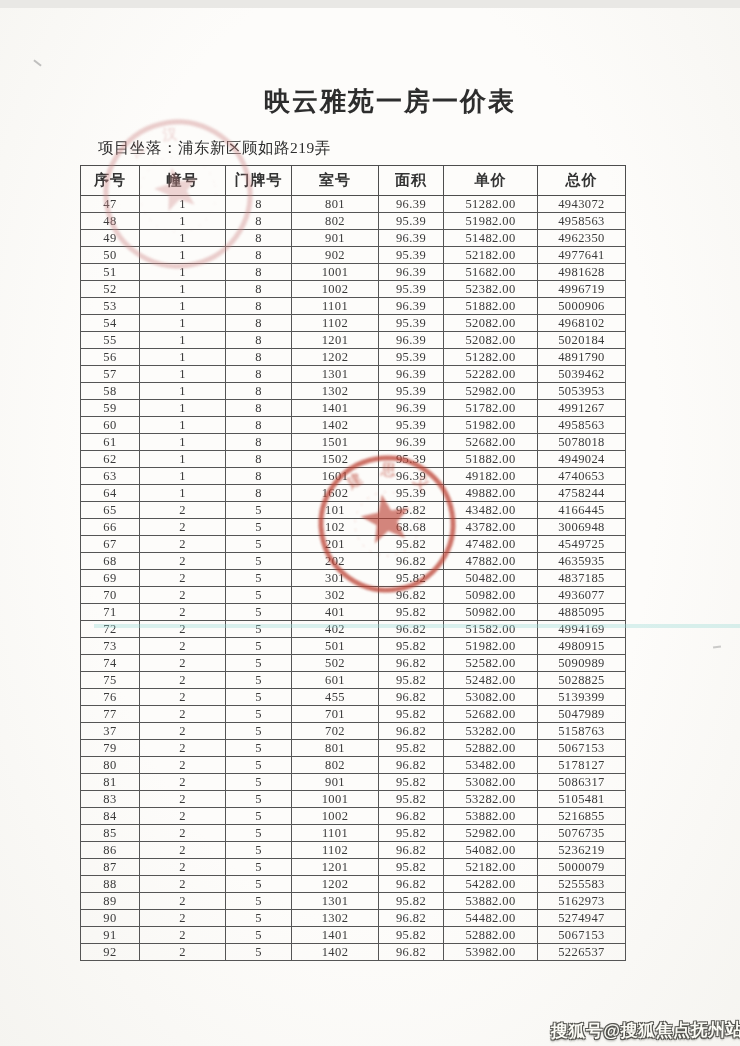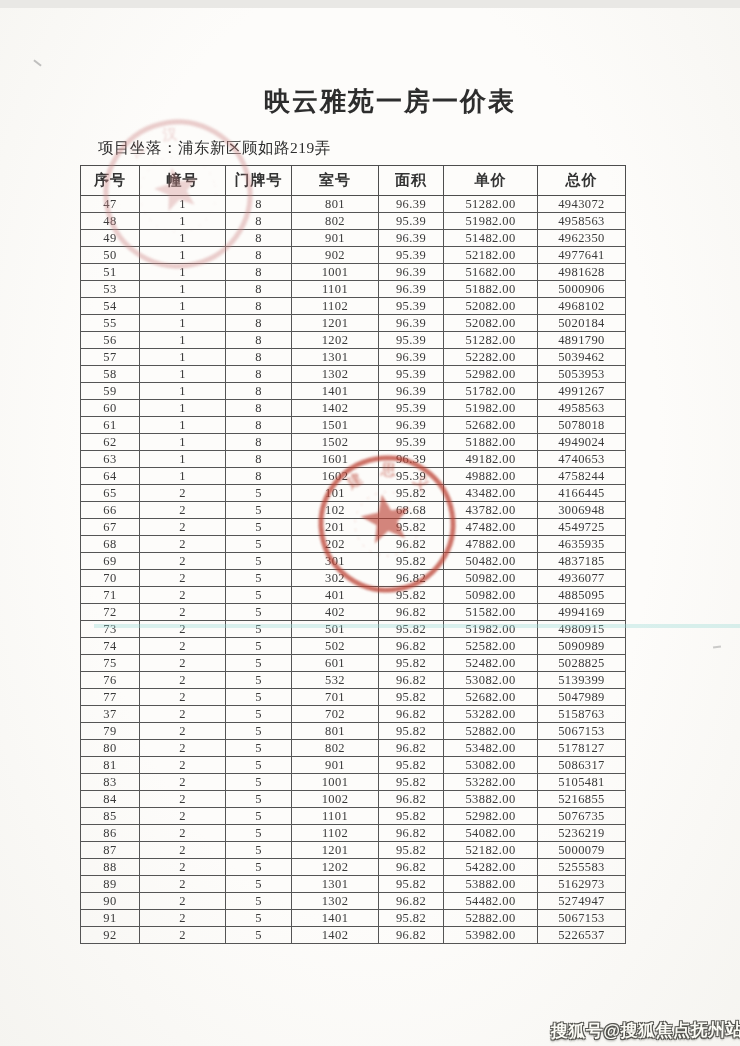--- a/index.html
+++ b/index.html
@@ -120,20 +120,29 @@
         <tr>
           <td>51</td>
           <td>1</td>
           <td>8</td>
           <td>1001</td>
           <td>96.39</td>
           <td>51682.00</td>
           <td>4981628</td>
         </tr>
         <tr>
+          <td>52</td>
+          <td>1</td>
+          <td>8</td>
+          <td>1002</td>
+          <td>95.39</td>
+          <td>52382.00</td>
+          <td>4996719</td>
+        </tr>
+        <tr>
           <td>53</td>
           <td>1</td>
           <td>8</td>
           <td>1101</td>
           <td>96.39</td>
           <td>51882.00</td>
           <td>5000906</td>
         </tr>
         <tr>
           <td>54</td>
@@ -330,21 +339,21 @@
           <td>5</td>
           <td>601</td>
           <td>95.82</td>
           <td>52482.00</td>
           <td>5028825</td>
         </tr>
         <tr>
           <td>76</td>
           <td>2</td>
           <td>5</td>
-          <td>532</td>
+          <td>455</td>
           <td>96.82</td>
           <td>53082.00</td>
           <td>5139399</td>
         </tr>
         <tr>
           <td>77</td>
           <td>2</td>
           <td>5</td>
           <td>701</td>
           <td>95.82</td>

